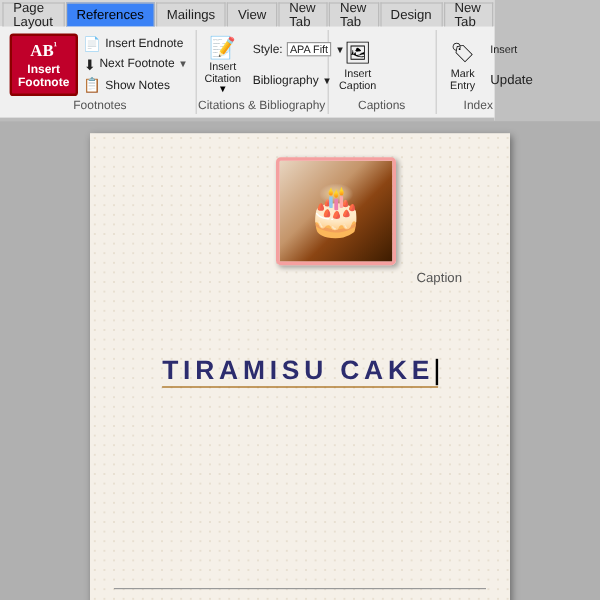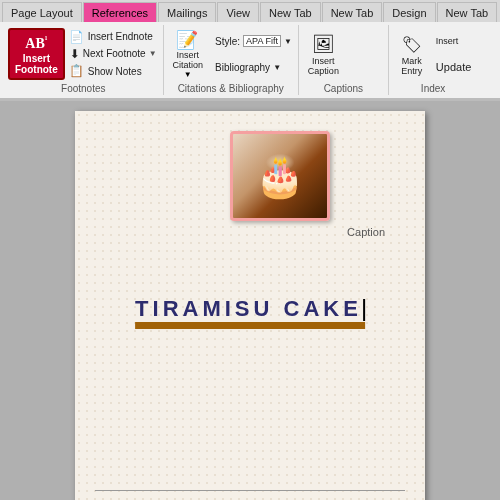--- a/index.html
+++ b/index.html
@@ -1,24 +1,24 @@
 <!DOCTYPE html>
 <html><head>
   <meta charset="utf-8">
   <style>
     * { margin: 0; padding: 0; box-sizing: border-box; }
     body { width: 500px; height: 500px; overflow: hidden; font-family: 'Segoe UI', Arial, sans-serif; background: #c0c0c0; }
 
     
-    .ribbon { width: 500px; background: #f0f0f0; border-bottom: 1px solid #bbb; }
+    .ribbon { width: 412px; background: #f0f0f0; border-bottom: 1px solid #bbb; }
 
     
     .tab-bar { display: flex; background: #d8d8d8; height: 22px; align-items: flex-end; padding-left: 2px; }
     .tab { padding: 2px 8px; font-size: 11px; background: #d8d8d8; border: 1px solid #bbb; border-bottom: none; cursor: pointer; color: #222; height: 20px; display: flex; align-items: center; margin-right: 1px; }
-    .tab.active { background: #ec4899; color: #000; }
+    .tab.active { background: #3b82f6; color: #000; }
 
     
     .ribbon-content { display: flex; padding: 3px 4px 4px 4px; background: #f0f0f0; border-bottom: 2px solid #bbb; height: 78px; align-items: stretch; }
 
     
     .big-btn { display: flex; flex-direction: column; align-items: center; justify-content: center; padding: 3px 5px; cursor: pointer; border: 1px solid transparent; border-radius: 2px; min-width: 38px; height: 52px; }
     .big-btn.active { background: #c0002a; border: 2px solid #8b0000; border-radius: 3px; }
     .big-btn .icon-area { width: 32px; height: 32px; display: flex; align-items: center; justify-content: center; font-size: 20px; }
     .big-btn .btn-label { font-size: 10px; color: #222; text-align: center; line-height: 1.1; margin-top: 1px; }
     .big-btn.active .btn-label { color: #fff; font-weight: bold; }
@@ -51,21 +51,21 @@
     .cake-img-wrapper { position: absolute; top: 20px; left: 50%; transform: translateX(-20%); z-index: 2; }
     .cake-img { width: 100px; height: 90px; background: linear-gradient(135deg, #e8d5c0 0%, #c4956a 40%, #8b4513 60%, #3d1c00 100%); border: 3px solid #f5a0a0; border-radius: 4px; display: flex; align-items: center; justify-content: center; position: relative; overflow: hidden; box-shadow: 2px 2px 4px rgba(0,0,0,0.3); }
     .cake-img::before { content: '🎂'; font-size: 40px; position: absolute; top: 50%; left: 50%; transform: translate(-50%, -50%); }
     
     .cake-highlight { position: absolute; top: -5px; left: -5px; right: -5px; bottom: -5px; border: 3px solid rgba(255, 100, 120, 0.5); border-radius: 6px; pointer-events: none; }
 
     
     .instruction-text { position: absolute; top: 130px; left: 10px; right: 10px; font-size: 12px; color: #cc0000; font-weight: bold; text-align: left; z-index: 2; white-space: nowrap; overflow: hidden; }
 
     
-    .doc-title { position: absolute; top: 185px; left: 50%; transform: translateX(-50%); font-size: 22px; font-weight: bold; color: #2c2c6e; letter-spacing: 4px; border-bottom: 7px solid #a16207; white-space: nowrap; z-index: 2; }
+    .doc-title { position: absolute; top: 185px; left: 50%; transform: translateX(-50%); font-size: 22px; font-weight: bold; color: #2c2c6e; letter-spacing: 4px; border-bottom: 1px solid #a16207; white-space: nowrap; z-index: 2; }
 
     
     .cursor { display: inline-block; width: 2px; height: 22px; background: #000; animation: blink 1s step-end infinite; vertical-align: middle; margin-left: 1px; }
     @keyframes blink { 50% { opacity: 0; } }
 
     
     .doc-line { position: absolute; bottom: 30px; left: 20px; right: 20px; height: 1px; background: #999; z-index: 2; }
 
     .ribbon-group-wrap { display: flex; flex-direction: column; height: 70px; position: relative; padding: 0 4px; border-right: 1px solid #ccc; }
     .ribbon-group-wrap:last-child { border-right: none; }

